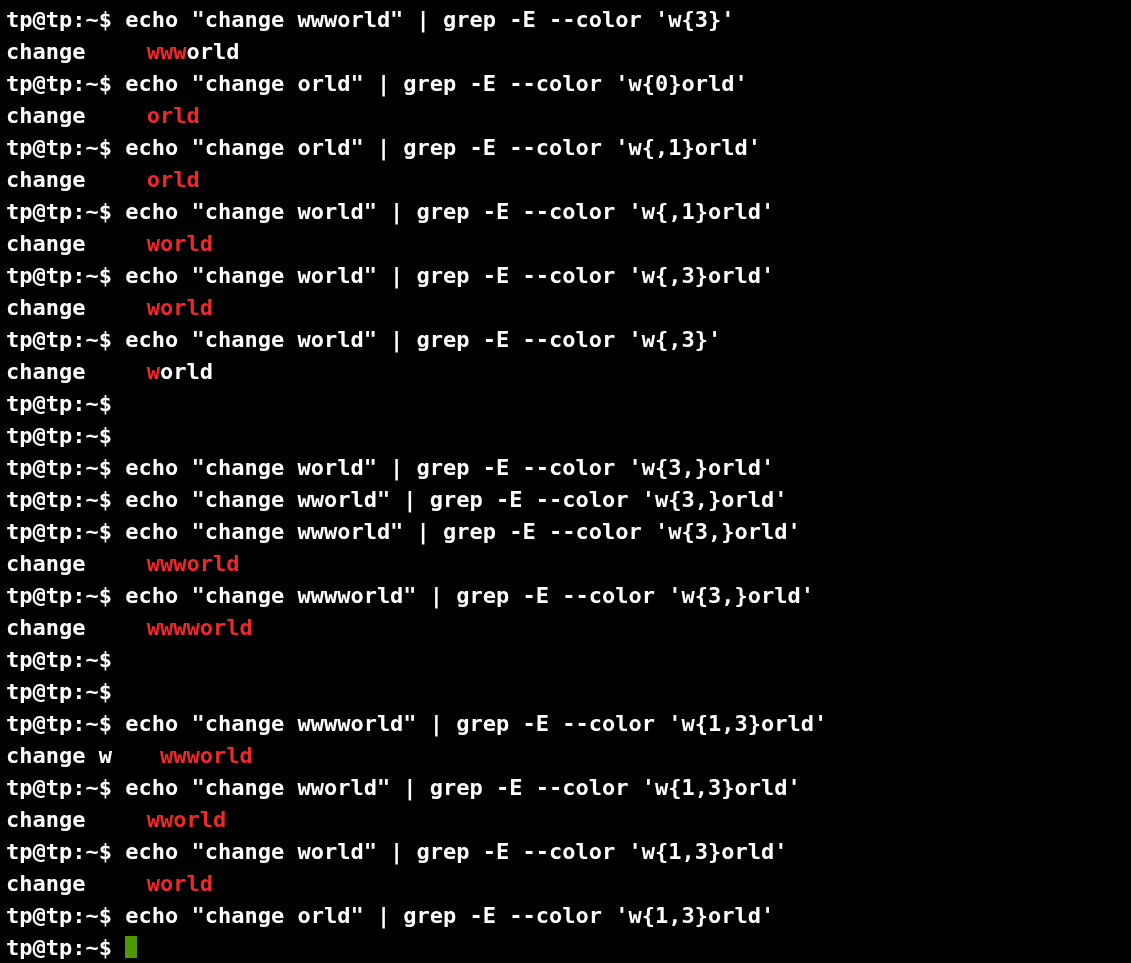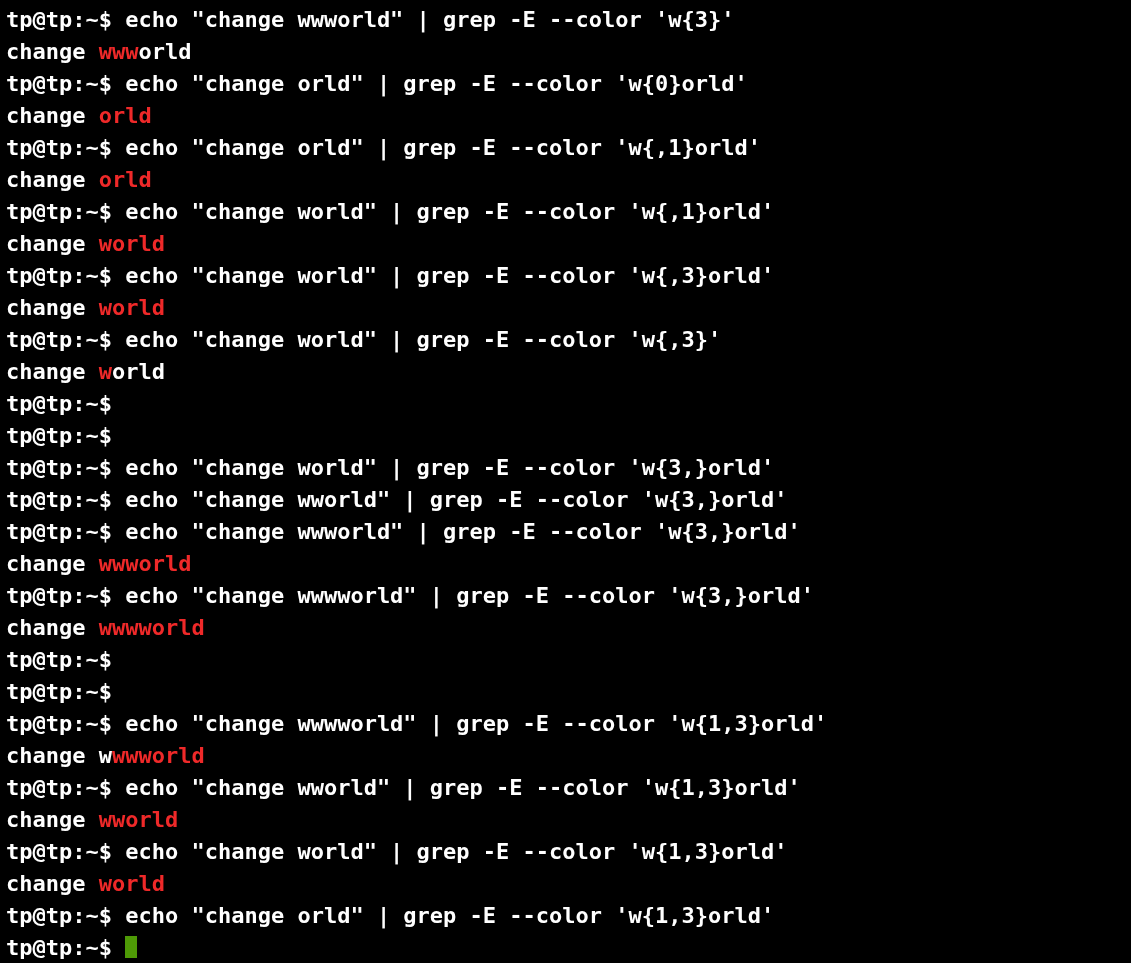--- a/index.html
+++ b/index.html
@@ -20,20 +20,21 @@
     white-space: pre;
     padding: 4px 6px;
     width: 1131px;
     height: 963px;
     box-sizing: border-box;
   }
   .line { display: block; }
   .hl {
     color: #ef2929;
     font-weight: bold;
+    margin-left: 48px;
   }
   .cursor {
     display: inline-block;
     width: 12px;
     height: 22px;
     background: #4e9a06;
     vertical-align: text-bottom;
     margin-bottom: 2px;
   }
 </style>

